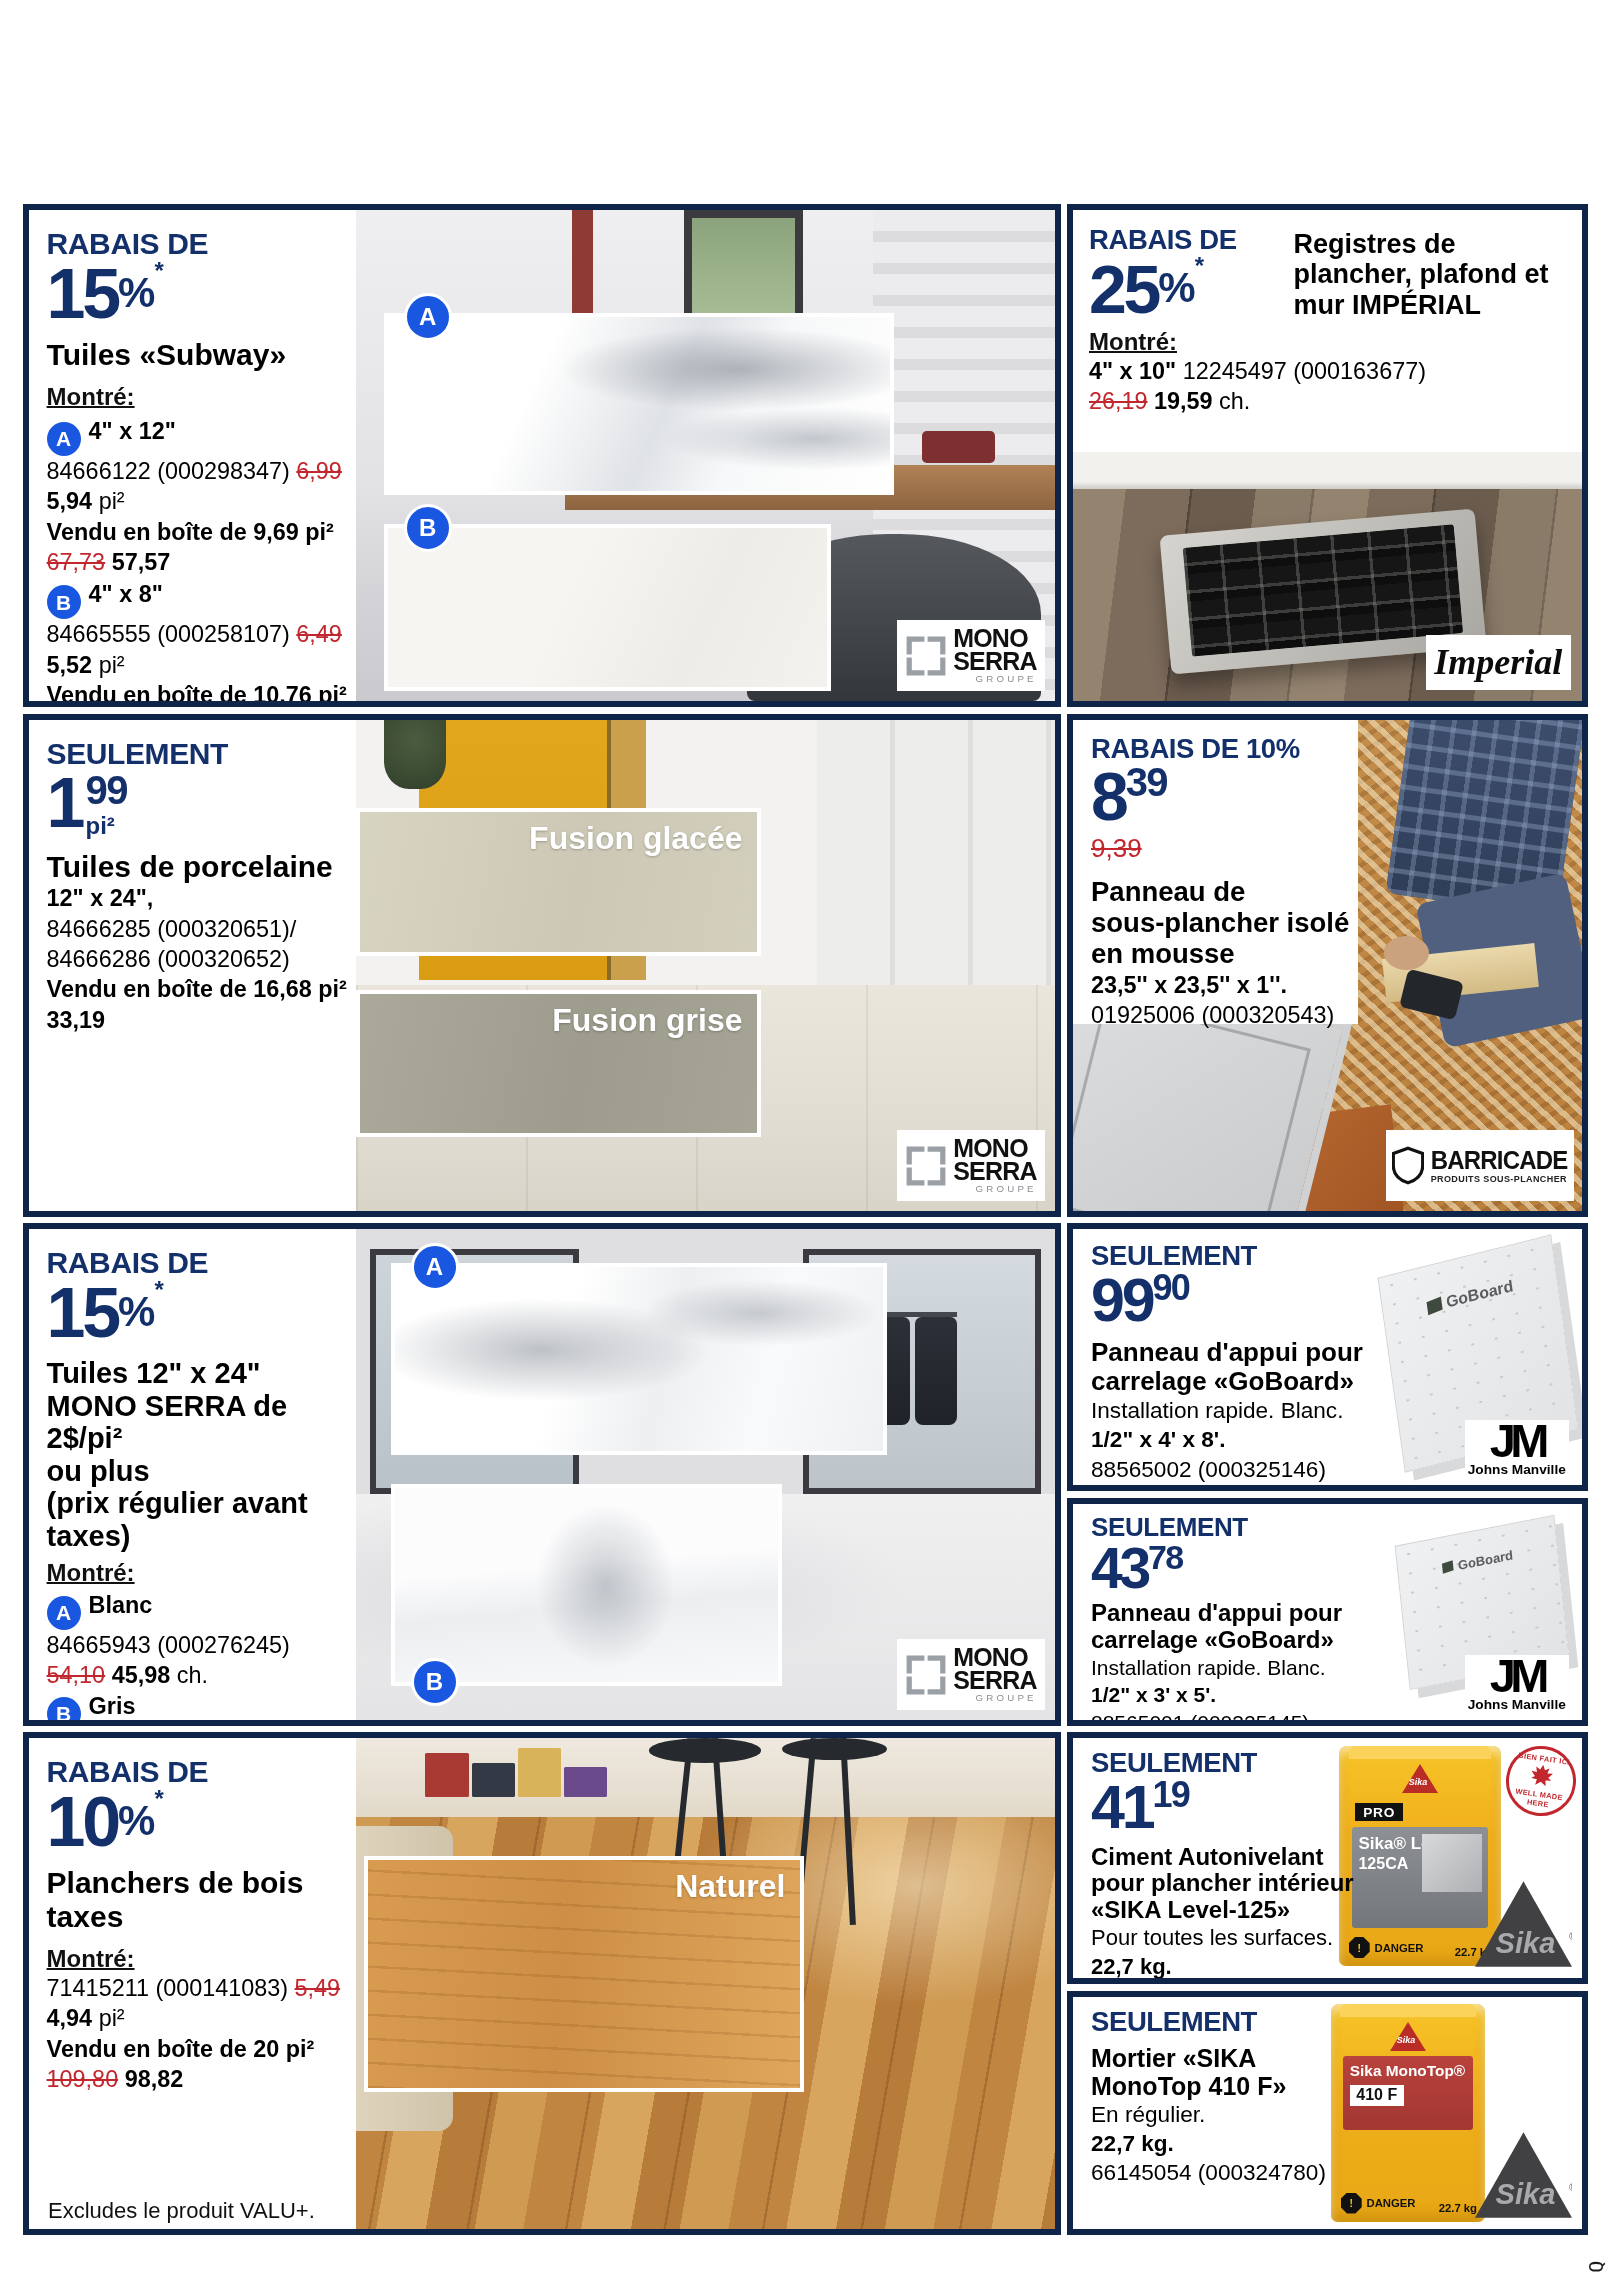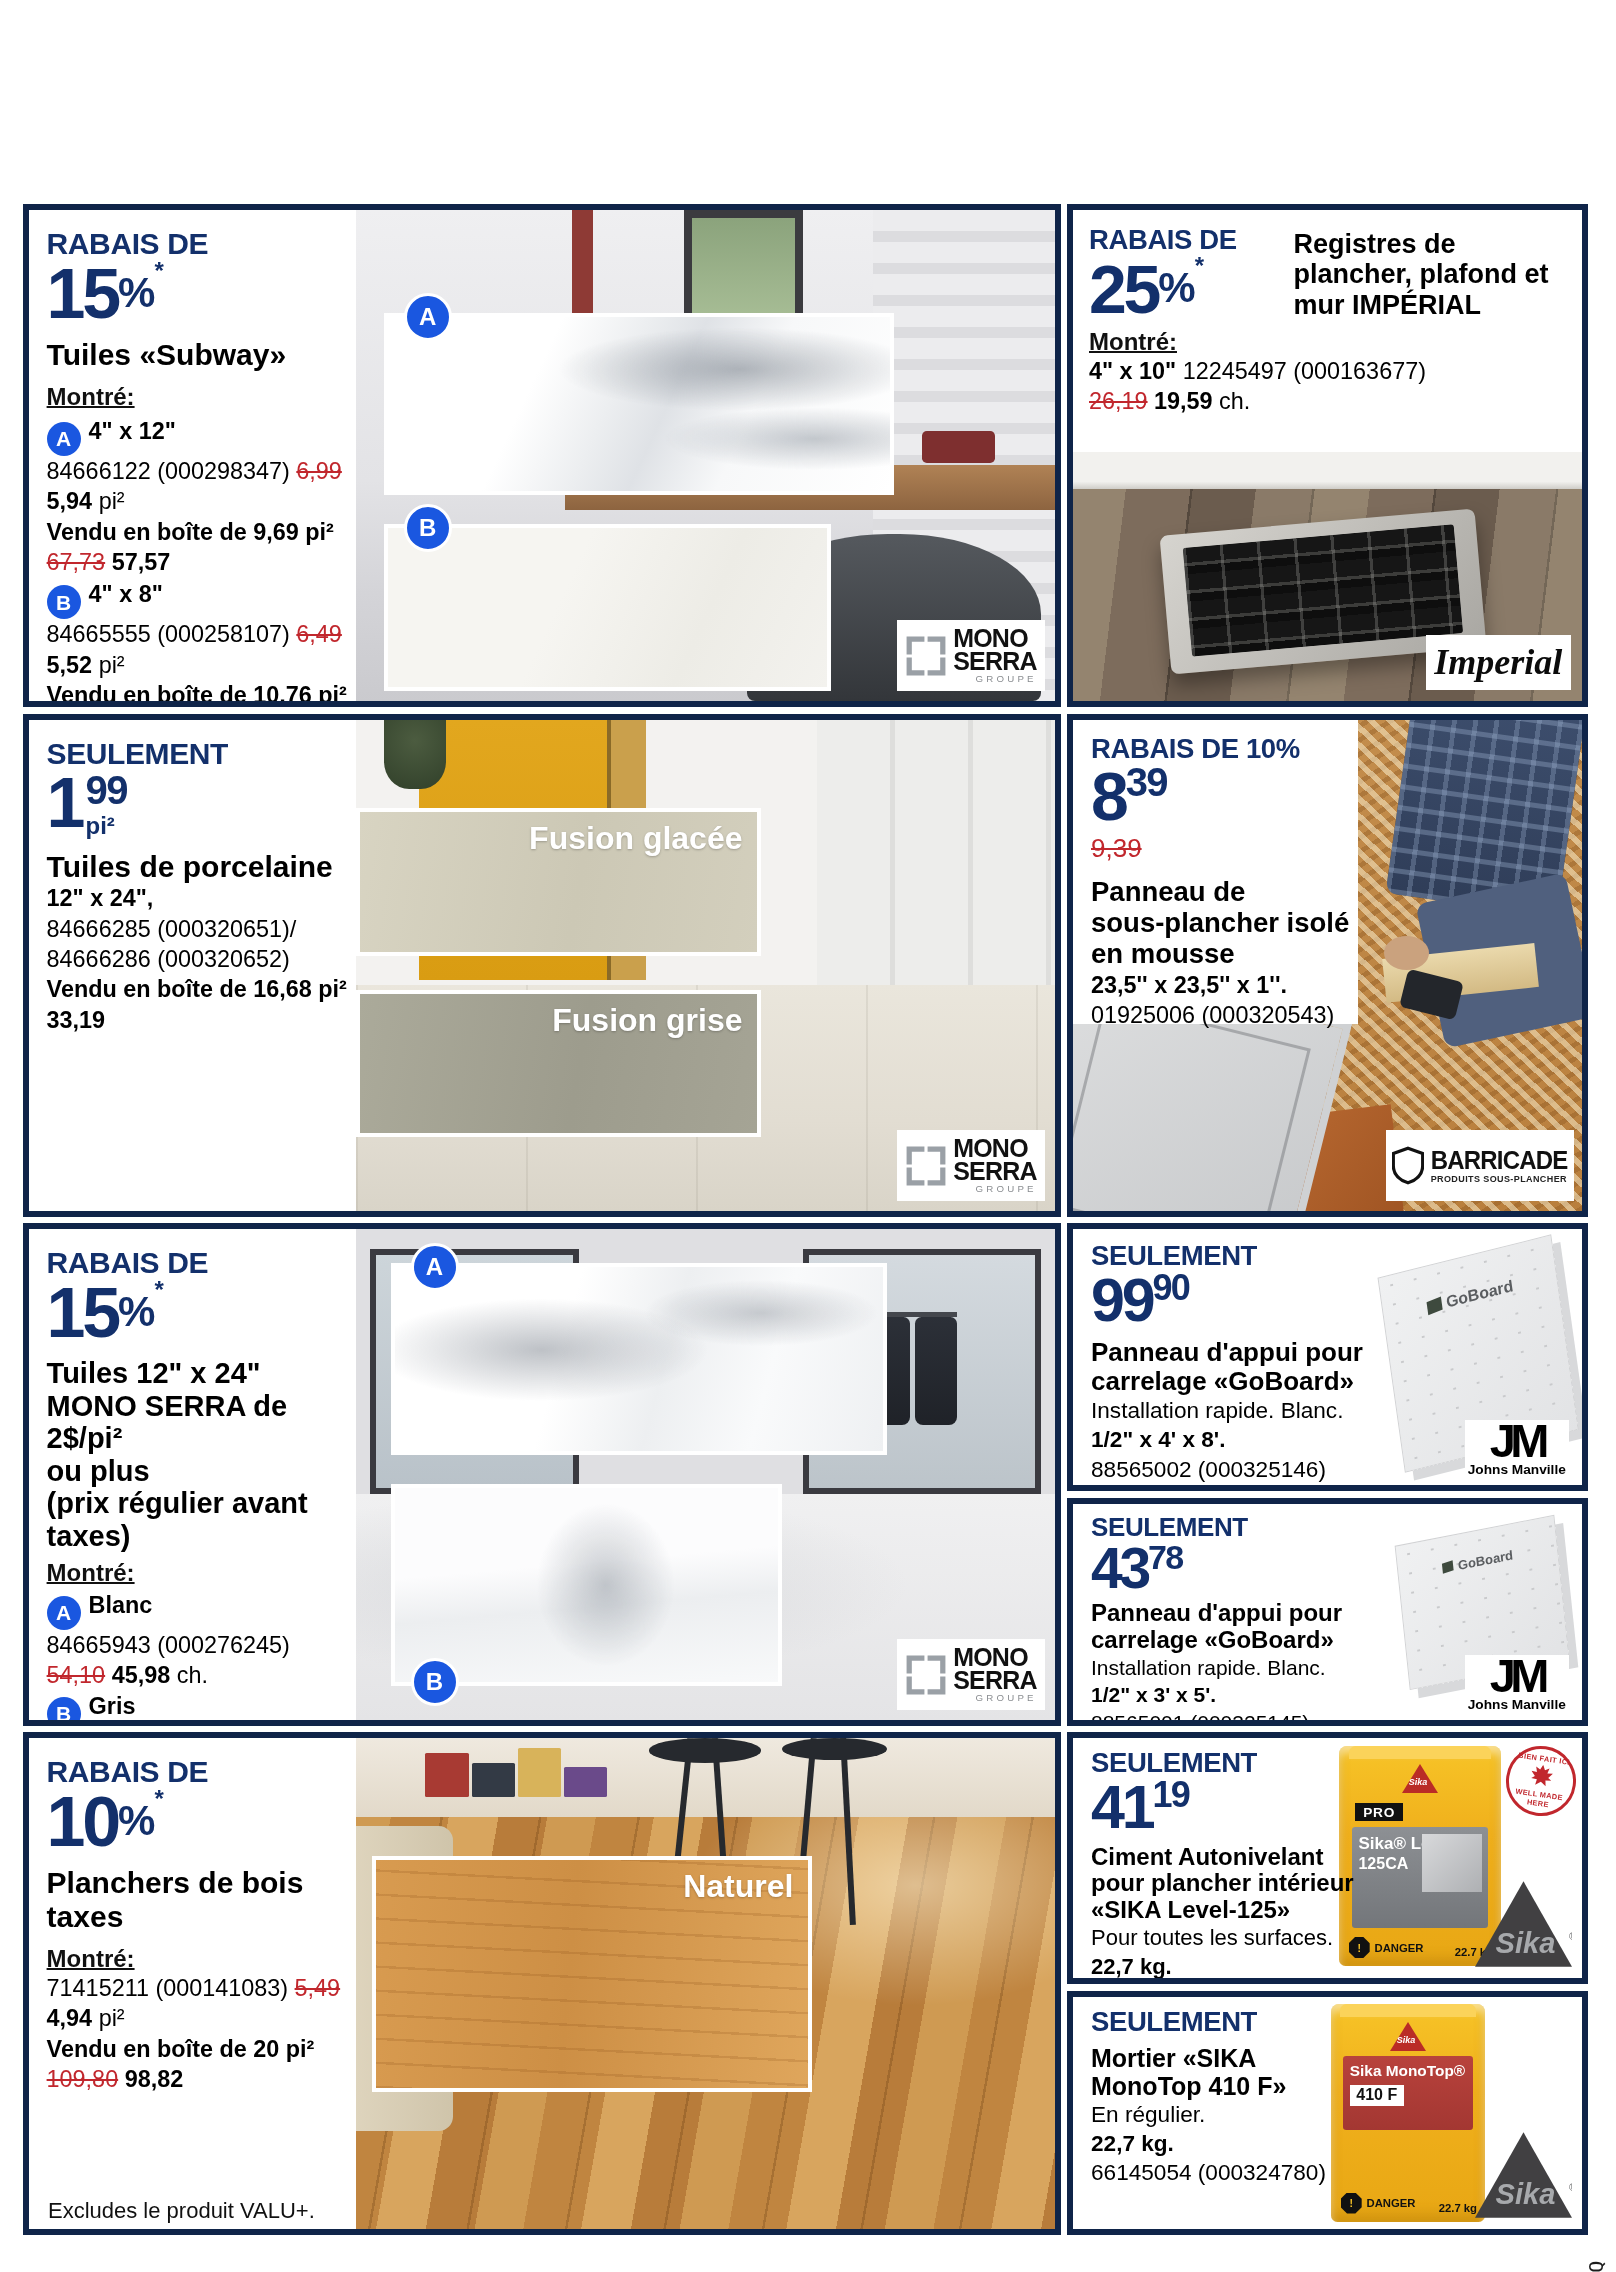--- a/index.html
+++ b/index.html
@@ -460,21 +460,21 @@
         <span style="background:#d8b35a;height:100%;"></span>
           <span style="background:#6a4a8a;height:60%;"></span>
       </div>
       <div class="abs s8chair"></div>
       <div class="s8stool" style="left:46%;height:40%;transform:rotate(6deg);"></div>
       <div class="s8stool" style="left:52%;height:42%;transform:rotate(-4deg);"></div>
       <div class="s8seat" style="left:42%;top:0;width:16%;height:5%;"></div>
       <div class="s8stool" style="left:64%;height:36%;transform:rotate(5deg);"></div>
       <div class="s8stool" style="left:70%;height:38%;transform:rotate(-3deg);"></div>
       <div class="s8seat" style="left:61%;top:0;width:15%;height:4.5%;"></div>
-      <div class="swatch s8natural" style="left:16px;top:24%;width:63%;height:48%;">
+      <div class="swatch s8natural" style="left:8px;top:24%;width:63%;height:48%;">
         <div class="sw-label">Naturel</div>
       </div>
     </div>
     <div class="footnote">Excludes le produit VALU+.</div>
   </div>
 
   <div class="cell" style="left:1067px;top:1732px;width:521px;height:252px;">
     <div class="tx" style="width:291px;padding-top:11.3px;">
       <div class="deal" style="font-size:27.5px;">SEULEMENT</div>
       <div class="price" style="font-size:61px;"><span>41</span><span class="sup" style="font-size:36px;vertical-align:21px;">19</span></div>

